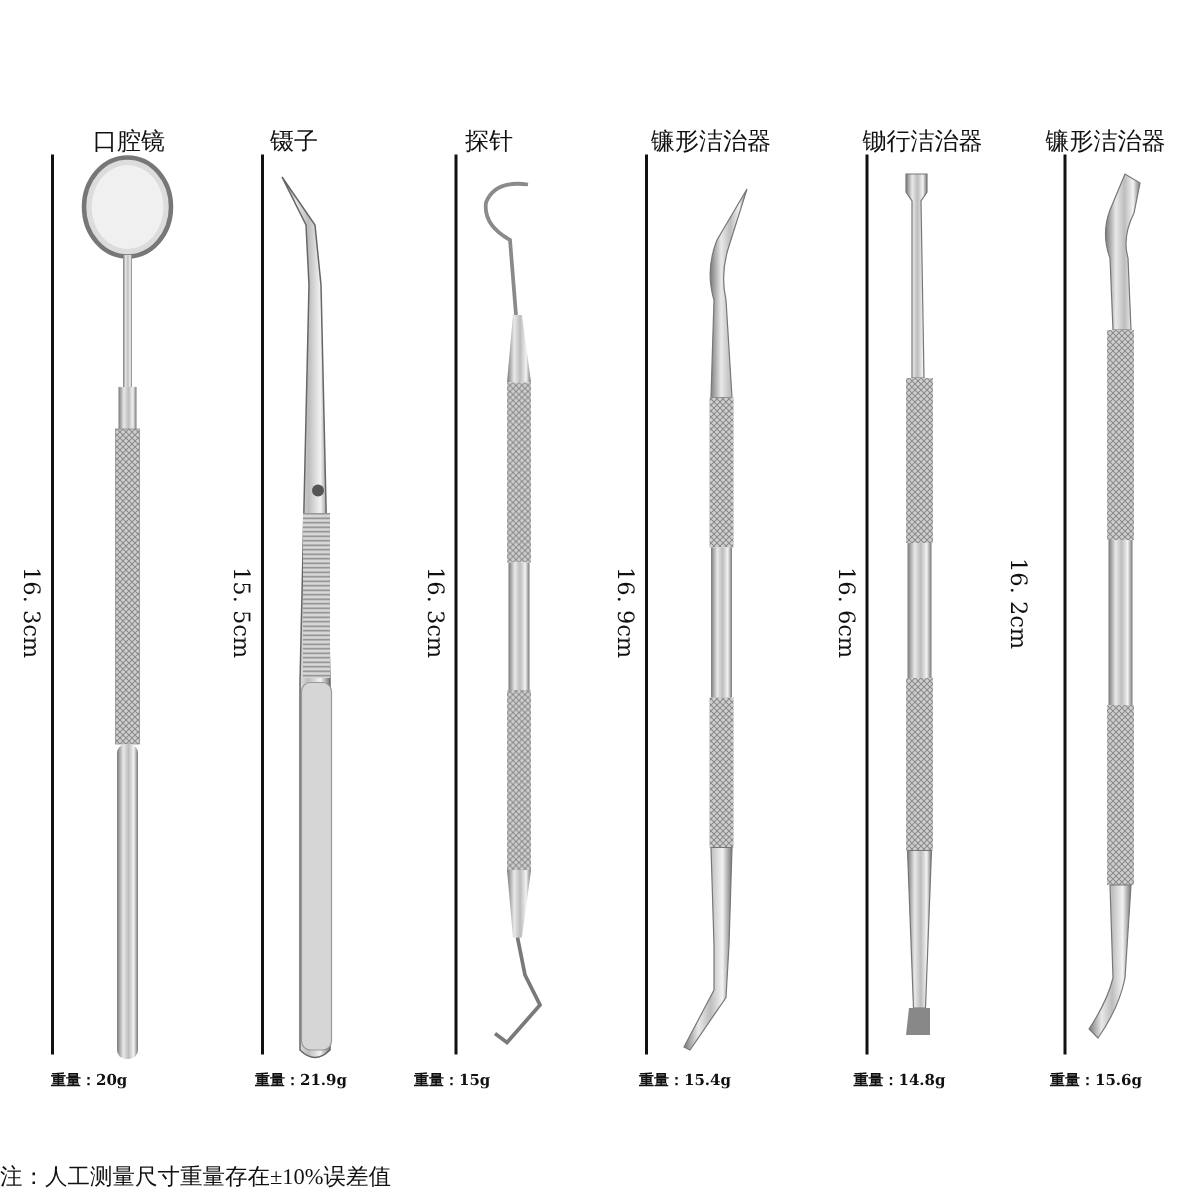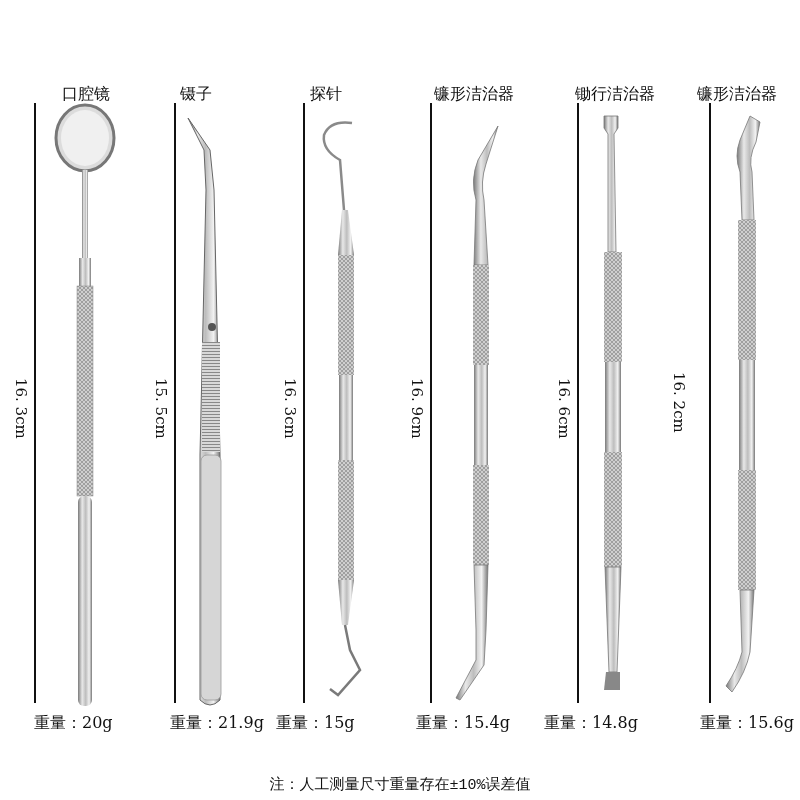--- a/index.html
+++ b/index.html
@@ -2,23 +2,23 @@
 <html><head>
 <meta charset="utf-8">
 <style>
   html, body { margin: 0; padding: 0; background: #ffffff; }
   body { width: 800px; height: 800px; position: relative; overflow: hidden;
          font-family: "DejaVu Serif", "Liberation Serif", serif; color: #111; }
   .title { position: absolute; top: 84px; font-size: 16px; font-family: "DejaVu Sans", sans-serif; white-space: nowrap; }
   .ruler { position: absolute; width: 2px; background: #111; }
   .dim { position: absolute; font-size: 15px; font-family: "DejaVu Serif", serif;
          transform: rotate(90deg); transform-origin: left top; white-space: nowrap; }
-  .weight { position: absolute; top: 713px; font-size: 16px; font-family: "DejaVu Serif", serif; white-space: nowrap; }
-  .note { position: absolute; top: 775px; left: 0; width: 800px; text-align: center; font-size: 15px;
-          font-family: Liberation Mono, monospace; }
+  .weight { position: absolute; top: 713px; font-size: 10px; font-family: "DejaVu Serif", serif; white-space: nowrap; font-weight: bold; }
+  .note { position: absolute; top: 775px; left: 0; width: 800px; text-align: left; font-size: 15px;
+          font-family: Liberation Serif, serif; }
   svg.tool { position: absolute; overflow: visible; }
 </style>
 </head>
 <body>
 
 <svg width="0" height="0" style="position:absolute">
   <defs>
     <linearGradient id="steel" x1="0" x2="1" y1="0" y2="0">
       <stop offset="0" stop-color="#7a7a7a"></stop>
       <stop offset="0.3" stop-color="#e8e8e8"></stop>
@@ -91,38 +91,38 @@
   <div class="title" style="left:434px">镰形洁治器</div>
   <div class="ruler" style="left:430px; top:103px; height:600px"></div>
   <div class="dim" style="left:426px; top:378px">16. 9cm</div>
   <svg class="tool" style="left:448px; top:120px" width="70" height="590">
     <path d="M50 6 L30 40 Q22 60 28 80 L26 145 L40 145 L36 80 Q32 62 38 44 Z" fill="url(#steel)" stroke="#777" stroke-width="0.8"></path>
     <rect x="25" y="145" width="16" height="100" fill="url(#knurl)"></rect>
     <rect x="26" y="245" width="14" height="100" fill="url(#steel)"></rect>
     <rect x="25" y="345" width="16" height="100" fill="url(#knurl)"></rect>
     <path d="M26 445 L40 445 L38 510 L36 545 L12 580 L8 578 L28 540 L28 510 Z" fill="url(#steel)" stroke="#777" stroke-width="0.8"></path>
   </svg>
-  <div class="weight" style="left:416px">
+  <div class="weight" style="left:426px">
     <span>重量：</span><span>15.4g</span>
   </div>
 </div>
 
 <div>
   <div class="title" style="left:575px">锄行洁治器</div>
   <div class="ruler" style="left:577px; top:103px; height:600px"></div>
   <div class="dim" style="left:573px; top:378px">16. 6cm</div>
   <svg class="tool" style="left:590px; top:112px" width="60" height="590">
     <path d="M14 4 L28 4 L28 16 L24 22 L26 140 L18 140 L18 22 L14 16 Z" fill="url(#steel)" stroke="#777" stroke-width="0.8"></path>
     <rect x="14" y="140" width="18" height="110" fill="url(#knurl)"></rect>
     <rect x="15" y="250" width="16" height="90" fill="url(#steel)"></rect>
     <rect x="14" y="340" width="18" height="115" fill="url(#knurl)"></rect>
     <path d="M15 455 L31 455 L27 560 L19 560 Z" fill="url(#steel)" stroke="#777" stroke-width="0.8"></path>
     <path d="M16 560 L30 560 L30 578 L14 578 Z" fill="#888"></path>
   </svg>
-  <div class="weight" style="left:544px">
+  <div class="weight" style="left:569px">
     <span>重量：</span><span>14.8g</span>
   </div>
 </div>
 
 <div>
   <div class="title" style="left:697px">镰形洁治器</div>
   <div class="ruler" style="left:709px; top:103px; height:600px"></div>
   <div class="dim" style="left:688px; top:372px">16. 2cm</div>
   <svg class="tool" style="left:720px; top:112px" width="70" height="590">
     <path d="M30 4 L20 28 Q14 44 20 60 L22 108 L34 108 L32 60 Q28 46 36 30 L40 10 Z" fill="url(#steel)" stroke="#777" stroke-width="0.8"></path>

